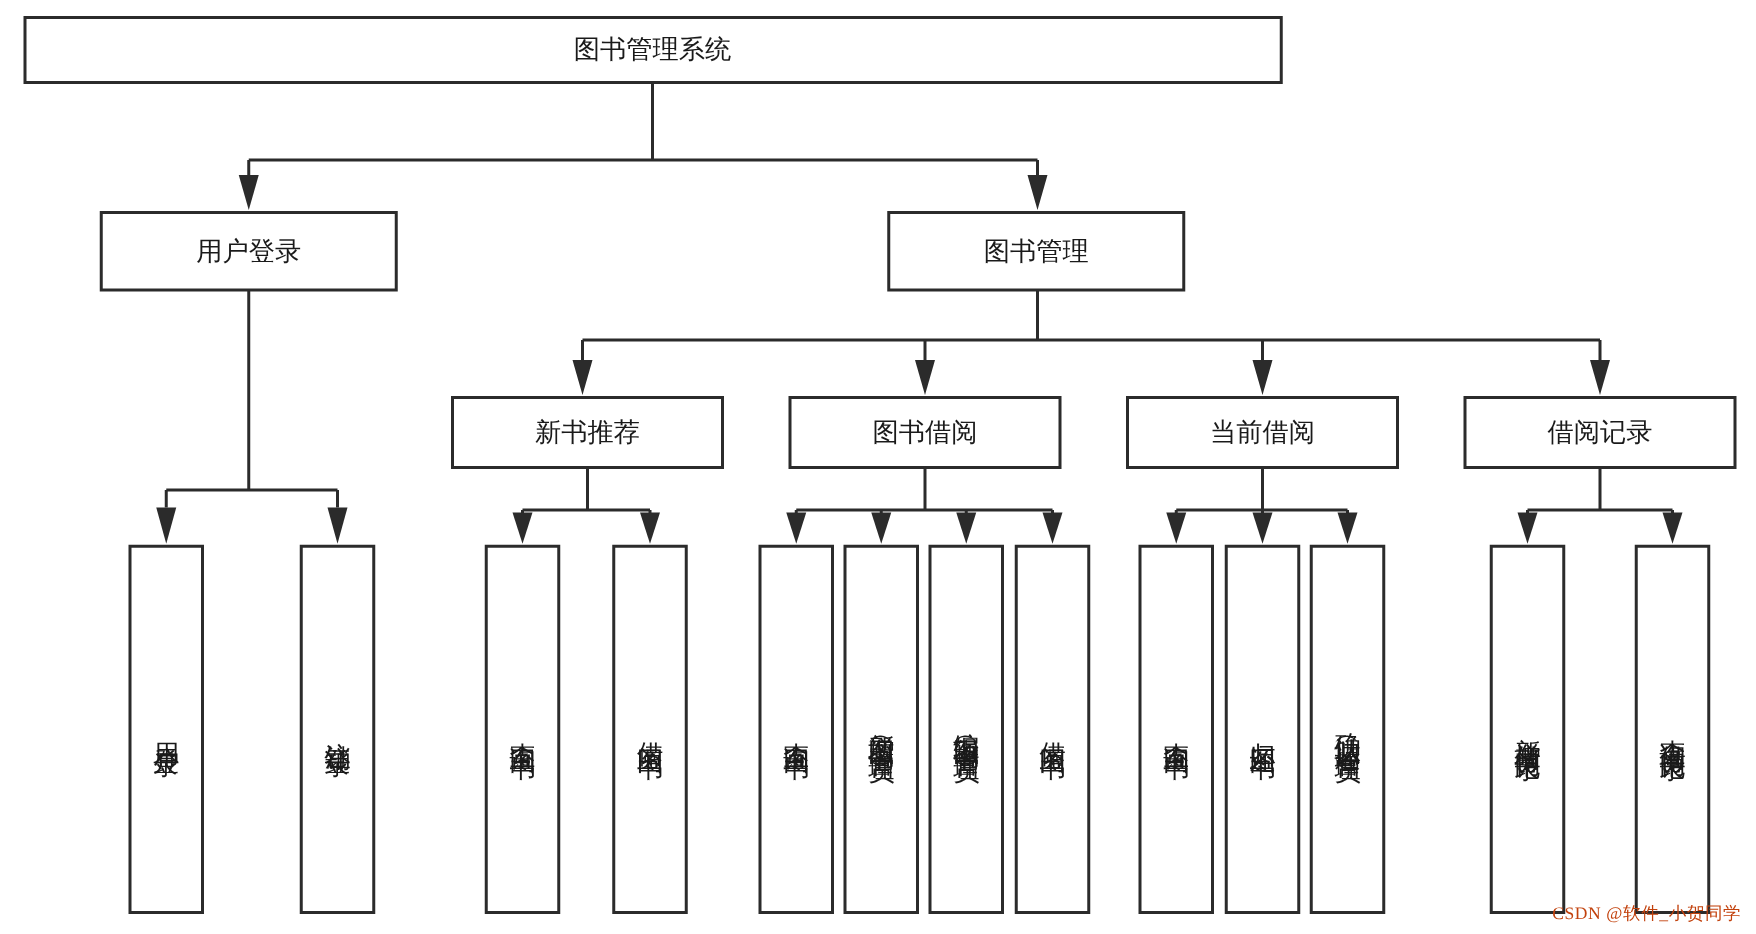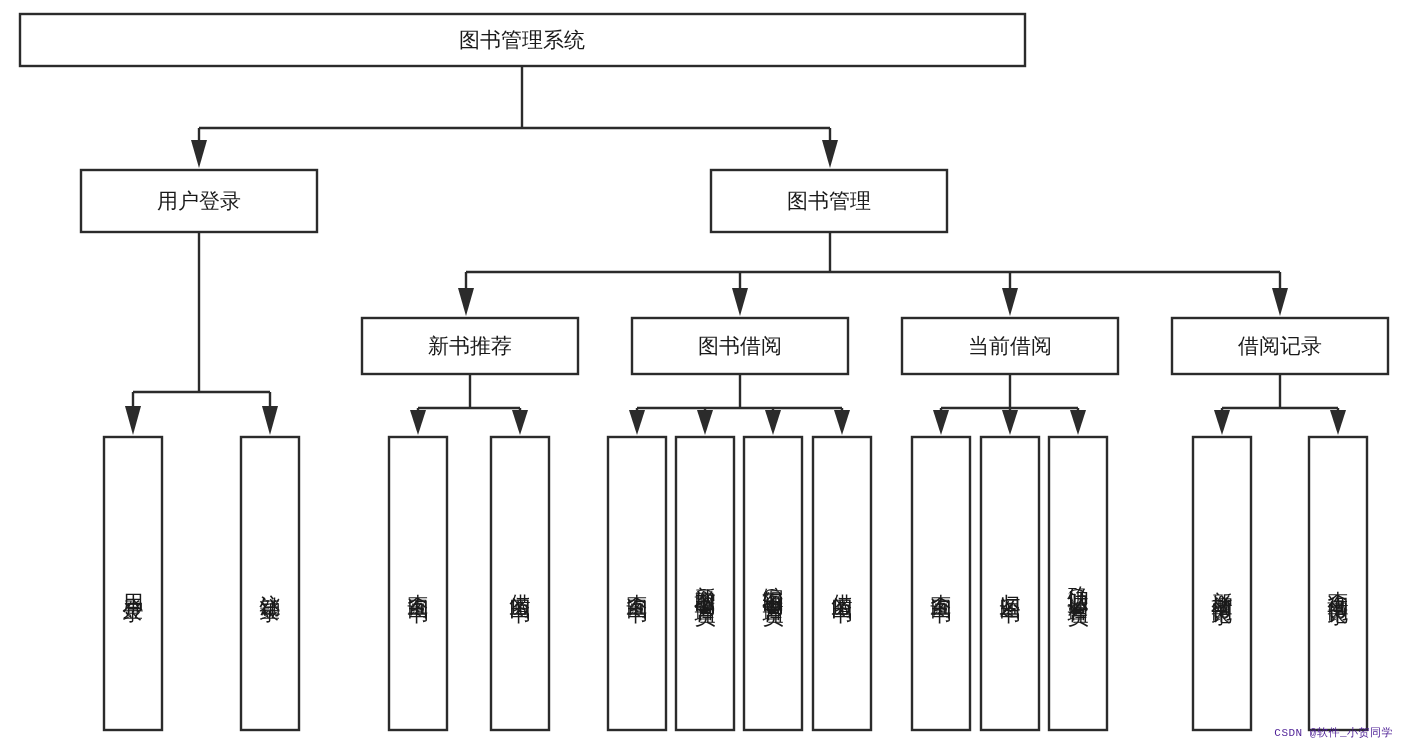--- a/index.html
+++ b/index.html
@@ -57,23 +57,23 @@
     text-orientation: upright;
     glyph-orientation-vertical: 0;
     text-anchor: middle;
     white-space: pre;
     letter-spacing: 3px;
   }
   .watermark-text {
     position: absolute;
     right: 12px;
     bottom: 7px;
-    font-family: Liberation Mono, monospace;
-    font-size: 11px;
-    color: #4c1d95;
+    font-family: Liberation Serif, serif;
+    font-size: 14px;
+    color: #c2410c;
     letter-spacing: 0.5px;
     user-select: none;
     pointer-events: none;
     white-space: nowrap;
   }
 </style>
 </head>
 <body>
 
 <div id="diagram-root">

